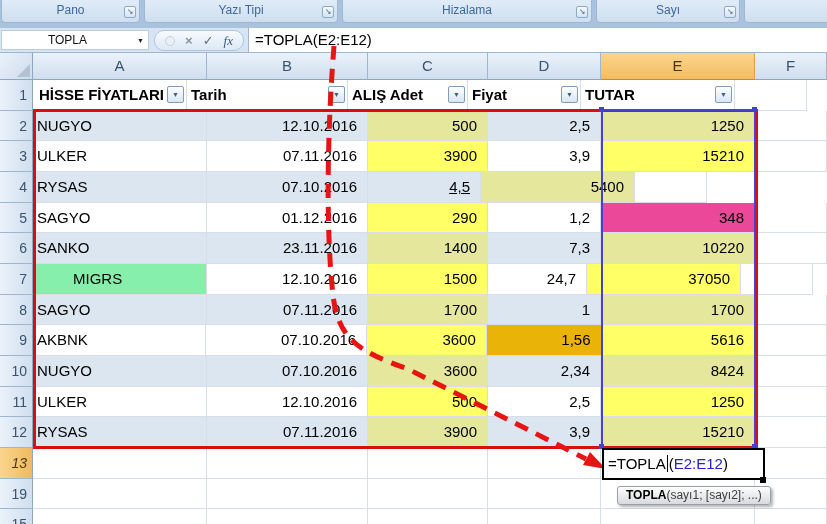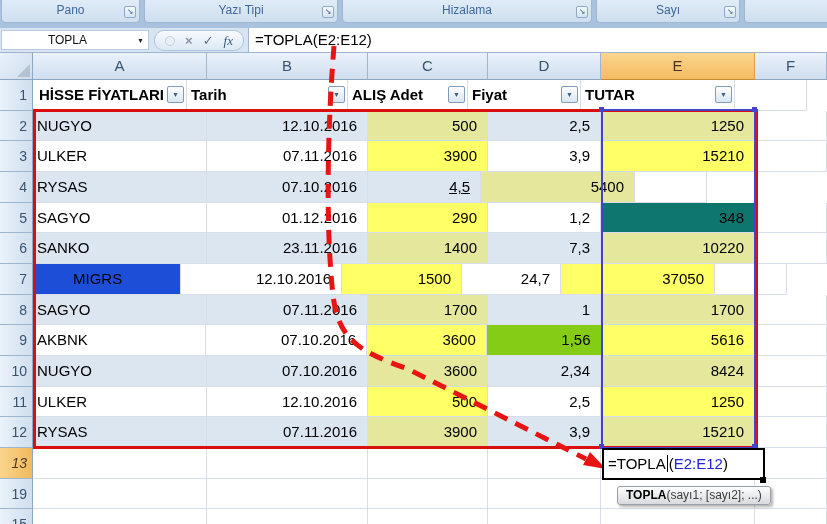--- a/index.html
+++ b/index.html
@@ -172,56 +172,56 @@
         <div class="cell ar" style="width: 113px; background: rgb(220, 230, 241); text-decoration: underline;">4,5</div>
         <div class="cell ar" style="width: 154px; background: rgb(228, 231, 156);">5400</div>
         <div class="cell ar" style="width: 72px;"></div>
       </div>
       <div class="row">
         <div class="rhdr">5</div>
         <div class="cell al" style="width: 174px; background: rgb(255, 255, 255);">SAGYO</div>
         <div class="cell ar" style="width: 161px; background: rgb(255, 255, 255);">01.12.2016</div>
         <div class="cell ar" style="width: 120px; background: rgb(255, 255, 102);">290</div>
         <div class="cell ar" style="width: 113px; background: rgb(255, 255, 255);">1,2</div>
-        <div class="cell ar" style="width: 154px; background: #0f766e;">348</div>
+        <div class="cell ar" style="width: 154px; background: #ec4899;">348</div>
         <div class="cell ar" style="width: 72px;"></div>
       </div>
       <div class="row">
         <div class="rhdr">6</div>
         <div class="cell al" style="width: 174px; background: rgb(220, 230, 241);">SANKO</div>
         <div class="cell ar" style="width: 161px; background: rgb(220, 230, 241);">23.11.2016</div>
         <div class="cell ar" style="width: 120px; background: rgb(228, 231, 156);">1400</div>
         <div class="cell ar" style="width: 113px; background: rgb(220, 230, 241);">7,3</div>
         <div class="cell ar" style="width: 154px; background: rgb(228, 231, 156);">10220</div>
         <div class="cell ar" style="width: 72px;"></div>
       </div>
       <div class="row">
         <div class="rhdr">7</div>
-        <div class="cell al" style="width: 148px; background: #1d4ed8; padding-left: 40px;">MIGRS</div>
+        <div class="cell al" style="width: 174px; background: #86efac; padding-left: 40px;">MIGRS</div>
         <div class="cell ar" style="width: 161px; background: rgb(255, 255, 255);">12.10.2016</div>
         <div class="cell ar" style="width: 120px; background: rgb(255, 255, 102);">1500</div>
         <div class="cell ar" style="width: 99px; background: rgb(255, 255, 255);">24,7</div>
         <div class="cell ar" style="width: 154px; background: rgb(255, 255, 102);">37050</div>
         <div class="cell ar" style="width: 72px;"></div>
       </div>
       <div class="row">
         <div class="rhdr">8</div>
         <div class="cell al" style="width: 174px; background: rgb(220, 230, 241);">SAGYO</div>
         <div class="cell ar" style="width: 161px; background: rgb(220, 230, 241);">07.11.2016</div>
         <div class="cell ar" style="width: 120px; background: rgb(228, 231, 156);">1700</div>
         <div class="cell ar" style="width: 113px; background: rgb(220, 230, 241);">1</div>
         <div class="cell ar" style="width: 154px; background: rgb(228, 231, 156);">1700</div>
         <div class="cell ar" style="width: 72px;"></div>
       </div>
       <div class="row">
         <div class="rhdr">9</div>
         <div class="cell al" style="width: 174px; background: rgb(255, 255, 255);">AKBNK</div>
         <div class="cell ar" style="width: 161px; background: rgb(255, 255, 255);">07.10.2016</div>
         <div class="cell ar" style="width: 120px; background: rgb(255, 255, 102);">3600</div>
-        <div class="cell ar" style="width: 115px; background: #84cc16;">1,56</div>
+        <div class="cell ar" style="width: 115px; background: #eab308;">1,56</div>
         <div class="cell ar" style="width: 154px; background: rgb(255, 255, 102);">5616</div>
         <div class="cell ar" style="width: 72px;"></div>
       </div>
       <div class="row">
         <div class="rhdr">10</div>
         <div class="cell al" style="width: 174px; background: rgb(220, 230, 241);">NUGYO</div>
         <div class="cell ar" style="width: 161px; background: rgb(220, 230, 241);">07.10.2016</div>
         <div class="cell ar" style="width: 120px; background: rgb(228, 231, 156);">3600</div>
         <div class="cell ar" style="width: 113px; background: rgb(220, 230, 241);">2,34</div>
         <div class="cell ar" style="width: 154px; background: rgb(228, 231, 156);">8424</div>

